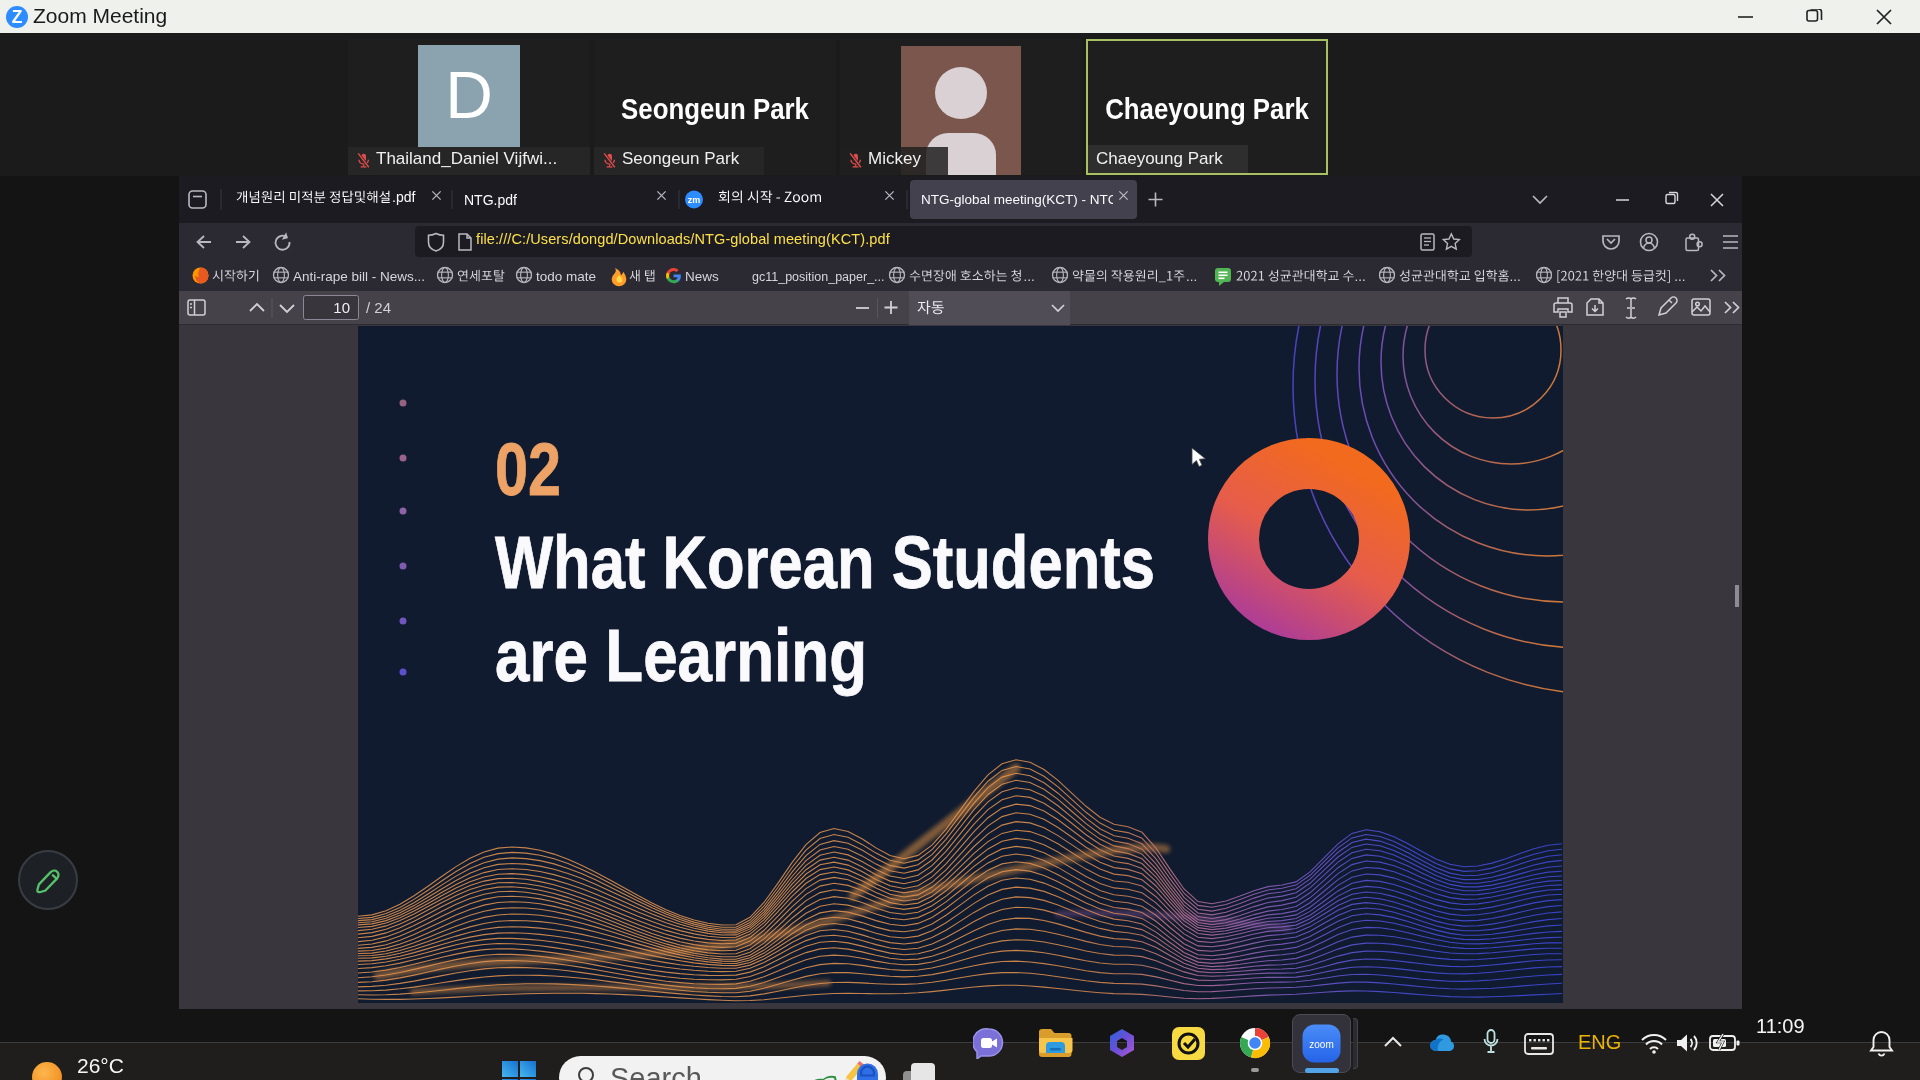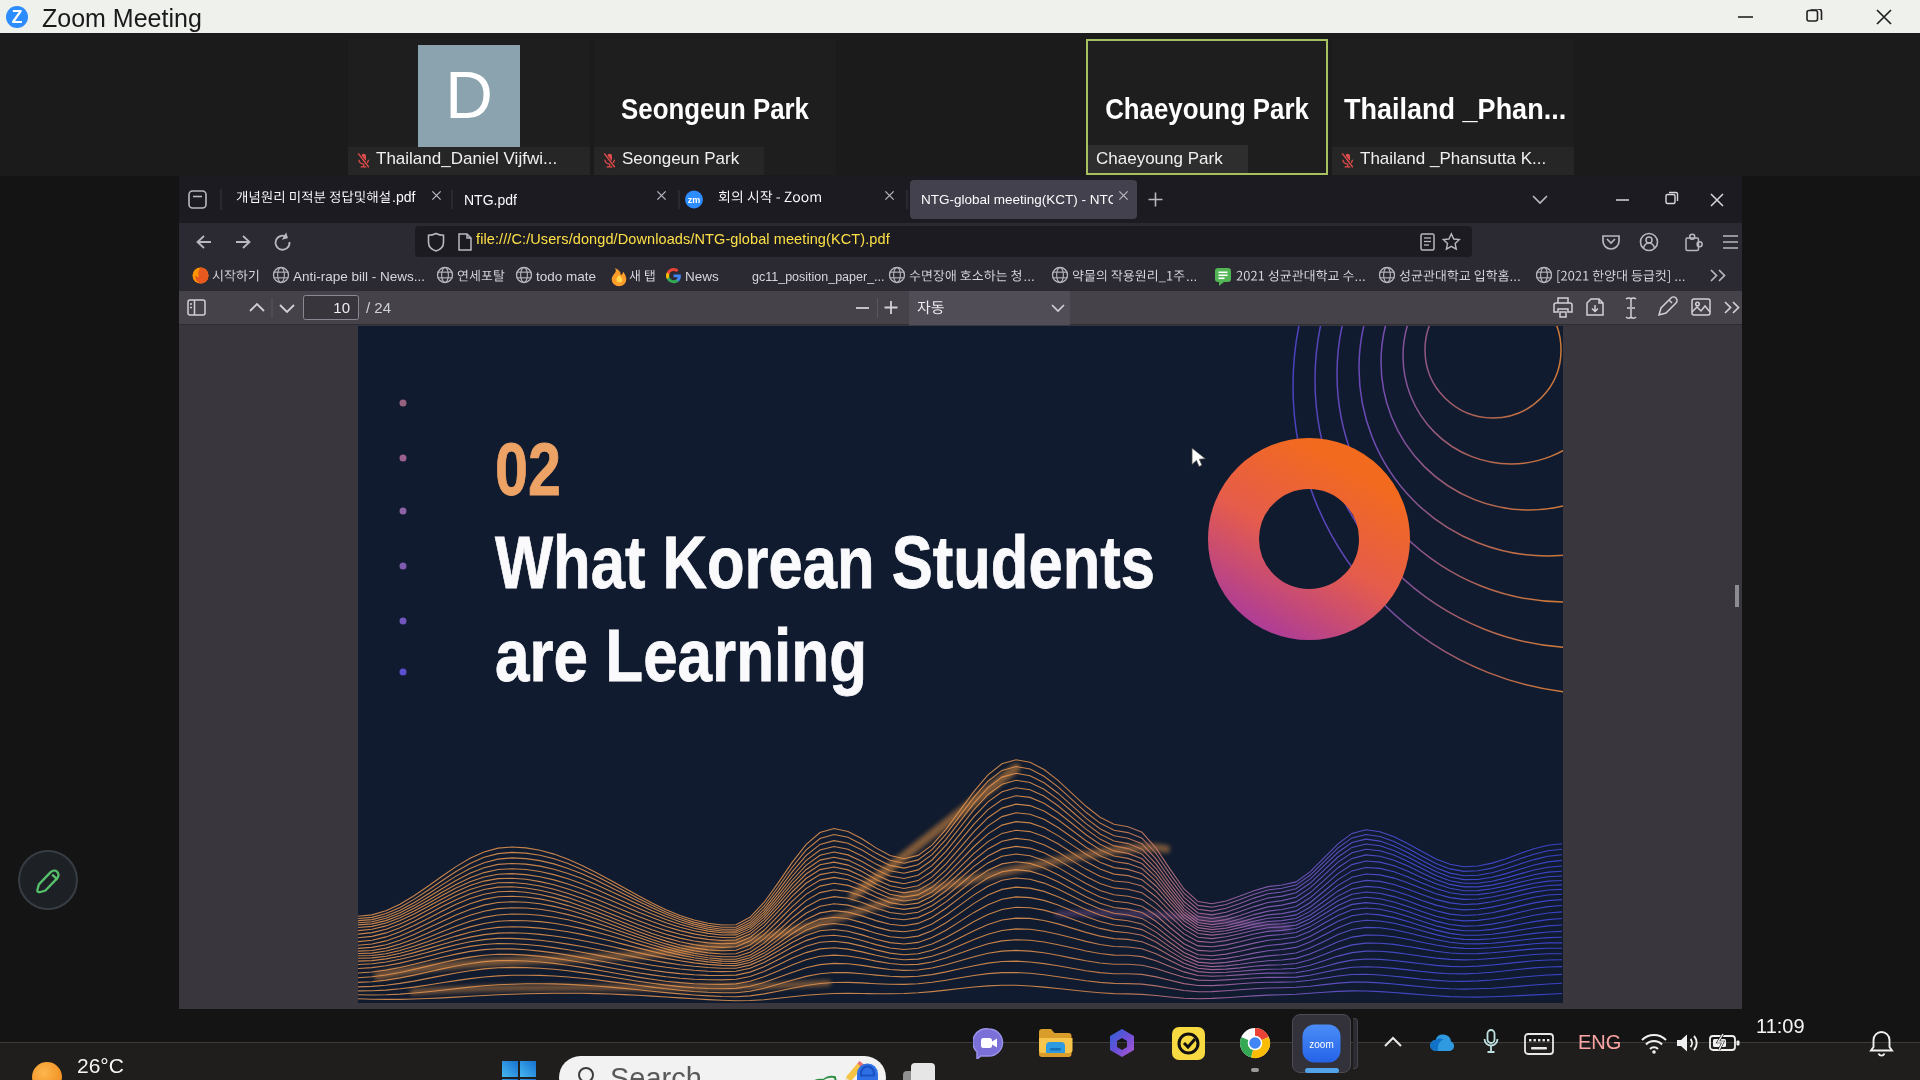--- a/index.html
+++ b/index.html
@@ -5,21 +5,21 @@
 font-family:"Liberation Sans",sans-serif;-webkit-font-smoothing:antialiased}
 .abs{position:absolute}
 </style></head>
 <body>
 
 <div class="abs" style="left:0;top:0;width:1920px;height:33px;background:#eff1ec">
  <svg class="abs" style="left:5px;top:5px" width="24" height="24" viewBox="0 0 24 24">
   <circle cx="12" cy="12" r="11" fill="#2d8cff"></circle>
   <text x="12" y="18" font-size="17.5" font-weight="bold" fill="#fff" text-anchor="middle" font-family="Liberation Sans">Z</text>
  </svg>
- <div class="abs" style="left:42px;top:4px;font-size:25px;color:#1a1a1a">Zoom Meeting</div>
+ <div class="abs" style="left:33px;top:4px;font-size:21px;color:#1a1a1a">Zoom Meeting</div>
  <svg class="abs" style="left:1738px;top:9px" width="170" height="16" viewBox="0 0 170 16">
   <line x1="0" y1="8" x2="15" y2="8" stroke="#222" stroke-width="1.6"></line>
   <rect x="69" y="1.5" width="10.5" height="10.5" rx="2" fill="none" stroke="#222" stroke-width="1.6"></rect>
   <path d="M72 1.5 v-0 M72.5 0 h8 a3 3 0 0 1 3 3 v8" fill="none" stroke="#222" stroke-width="1.6"></path>
   <path d="M139 1 l14 14 M153 1 l-14 14" stroke="#222" stroke-width="1.7"></path>
  </svg>
 </div>
 <div class="abs" style="left:0;top:33px;width:1920px;height:143px;background:#1b1b1b">
     <div class="abs" style="left:348px;top:6px;width:242px;height:136px;background:#1e1e1e">
  <div class="abs" style="left:70px;top:6px;width:102px;height:102px;background:#8ba3af;color:#fff;font-size:66px;text-align:center;line-height:100px">D</div>
@@ -40,37 +40,41 @@
  <svg class="abs" style="left:7px;top:113px" width="17" height="17" viewBox="0 0 24 24">
   <rect x="9" y="2.5" width="6.5" height="11" rx="3.2" fill="#e04b4b"></rect>
   <path d="M5.5 11 a6.8 6.8 0 0 0 13.5 0" stroke="#e04b4b" stroke-width="1.9" fill="none"></path>
   <line x1="12.2" y1="17.8" x2="12.2" y2="20.5" stroke="#e04b4b" stroke-width="1.9"></line>
   <line x1="8" y1="21" x2="16.5" y2="21" stroke="#e04b4b" stroke-width="1.9"></line>
   <line x1="4" y1="1.5" x2="20" y2="22.5" stroke="#262626" stroke-width="4.2"></line>
   <line x1="4.5" y1="2" x2="19.5" y2="21.5" stroke="#e04b4b" stroke-width="2"></line>
  </svg>
  <div class="abs" style="left:28px;top:110px;font-size:17px;color:#f0f0f0;white-space:nowrap">Seongeun Park</div>
 </div>
-    <div class="abs" style="left:1086px;top:6px;width:242px;height:136px;background:#1e1e1e;border:2px solid #a7c062">
- <div class="abs" style="left:0;top:51px;width:238px;text-align:center;font-size:30px;font-weight:bold;color:#fff;white-space:nowrap;transform:scaleX(.86)">Chaeyoung Park</div>
- <div class="abs" style="left:0;bottom:0;height:28px;background:#2e2e2e;width:160px"></div>
- <div class="abs" style="left:8px;top:108px;font-size:17px;color:#f0f0f0;white-space:nowrap">Chaeyoung Park</div>
-</div>
-    <div class="abs" style="left:1332px;top:6px;width:242px;height:136px;background:#1e1e1e;overflow:hidden">
- <div class="abs" style="left:0;top:53px;width:242px;text-align:center;font-size:30px;font-weight:bold;color:#fff;white-space:nowrap;transform:scaleX(.9)">Thailand&nbsp;_Phan...</div>
- <div class="abs" style="left:0;bottom:0;height:28px;background:#262626;width:242px"></div>
+    <div class="abs" style="left:840px;top:6px;width:242px;height:136px;background:#1e1e1e;overflow:hidden">
+ <svg class="abs" style="left:61px;top:7px" width="120" height="129" viewBox="0 0 120 129">
+  <rect width="120" height="129" fill="#7b564c"></rect>
+  <circle cx="60" cy="47" r="26" fill="#d9d1d3"></circle>
+  <path d="M25 129 v-20 a22 22 0 0 1 22 -22 h26 a22 22 0 0 1 22 22 v20 z" fill="#d9d1d3"></path>
+ </svg>
+ <div class="abs" style="left:0;bottom:0;height:28px;background:rgba(32,32,32,.85);width:108px"></div>
  <svg class="abs" style="left:7px;top:113px" width="17" height="17" viewBox="0 0 24 24">
   <rect x="9" y="2.5" width="6.5" height="11" rx="3.2" fill="#e04b4b"></rect>
   <path d="M5.5 11 a6.8 6.8 0 0 0 13.5 0" stroke="#e04b4b" stroke-width="1.9" fill="none"></path>
   <line x1="12.2" y1="17.8" x2="12.2" y2="20.5" stroke="#e04b4b" stroke-width="1.9"></line>
   <line x1="8" y1="21" x2="16.5" y2="21" stroke="#e04b4b" stroke-width="1.9"></line>
   <line x1="4" y1="1.5" x2="20" y2="22.5" stroke="#262626" stroke-width="4.2"></line>
   <line x1="4.5" y1="2" x2="19.5" y2="21.5" stroke="#e04b4b" stroke-width="2"></line>
  </svg>
- <div class="abs" style="left:28px;top:110px;font-size:17px;color:#f0f0f0;white-space:nowrap">Thailand _Phansutta K...</div>
+ <div class="abs" style="left:28px;top:110px;font-size:17px;color:#f0f0f0;white-space:nowrap">Mickey</div>
+</div>
+    <div class="abs" style="left:1086px;top:6px;width:242px;height:136px;background:#1e1e1e;border:2px solid #a7c062">
+ <div class="abs" style="left:0;top:51px;width:238px;text-align:center;font-size:30px;font-weight:bold;color:#fff;white-space:nowrap;transform:scaleX(.86)">Chaeyoung Park</div>
+ <div class="abs" style="left:0;bottom:0;height:28px;background:#2e2e2e;width:160px"></div>
+ <div class="abs" style="left:8px;top:108px;font-size:17px;color:#f0f0f0;white-space:nowrap">Chaeyoung Park</div>
 </div>
   </div>
 <div class="abs" style="left:179px;top:176px;width:1563px;height:833px;background:#1c1b22">
 <svg class="abs" style="left:0;top:0" width="1563" height="47" viewBox="0 0 1563 47">
  <rect width="1563" height="47" fill="#1c1b22"></rect>
  <rect x="10" y="15" width="17" height="17" rx="3.5" fill="none" stroke="#b9b8c1" stroke-width="1.6"></rect>
  <line x1="14" y1="20.5" x2="23" y2="20.5" stroke="#b9b8c1" stroke-width="1.6"></line>
  <line x1="42" y1="13" x2="42" y2="34" stroke="#38373f" stroke-width="1"></line>
  <line x1="273" y1="14" x2="273" y2="33" stroke="#38373f" stroke-width="1"></line>
  <line x1="500" y1="14" x2="500" y2="33" stroke="#38373f" stroke-width="1"></line>
@@ -454,21 +458,21 @@
  <rect x="1" y="1" width="28" height="20" rx="3" fill="none" stroke="#e8e8e8" stroke-width="1.8"></rect>
  <g fill="#e8e8e8">
       <rect x="5" y="6" width="2.4" height="2.4"></rect>
       <rect x="9.5" y="6" width="2.4" height="2.4"></rect>
       <rect x="14" y="6" width="2.4" height="2.4"></rect>
       <rect x="18.5" y="6" width="2.4" height="2.4"></rect>
       <rect x="23" y="6" width="2.4" height="2.4"></rect>
  <rect x="7" y="14" width="16" height="2.6" rx="1"></rect>
     </g>
 </svg>
-<div class="abs" style="left:1578px;top:1031px;font-size:20px;color:#fca5a5">ENG</div>
+<div class="abs" style="left:1578px;top:1031px;font-size:20px;color:#eab308">ENG</div>
 <svg class="abs" style="left:1640px;top:1031px" width="28" height="24" viewBox="0 0 28 24">
  <g fill="none" stroke="#f0f0f0" stroke-width="2">
  <path d="M2 9 a17 17 0 0 1 24 0"></path>
  <path d="M6 13.5 a11 11 0 0 1 16 0"></path>
  <path d="M10 18 a5.5 5.5 0 0 1 8 0"></path>
     </g>
  <circle cx="14" cy="21" r="1.8" fill="#f0f0f0"></circle>
 </svg>
 <svg class="abs" style="left:1675px;top:1031px" width="26" height="24" viewBox="0 0 26 24">
  <path d="M2 9 h4 l6 -5.5 v17 l-6 -5.5 h-4 z" fill="#f0f0f0"></path>

